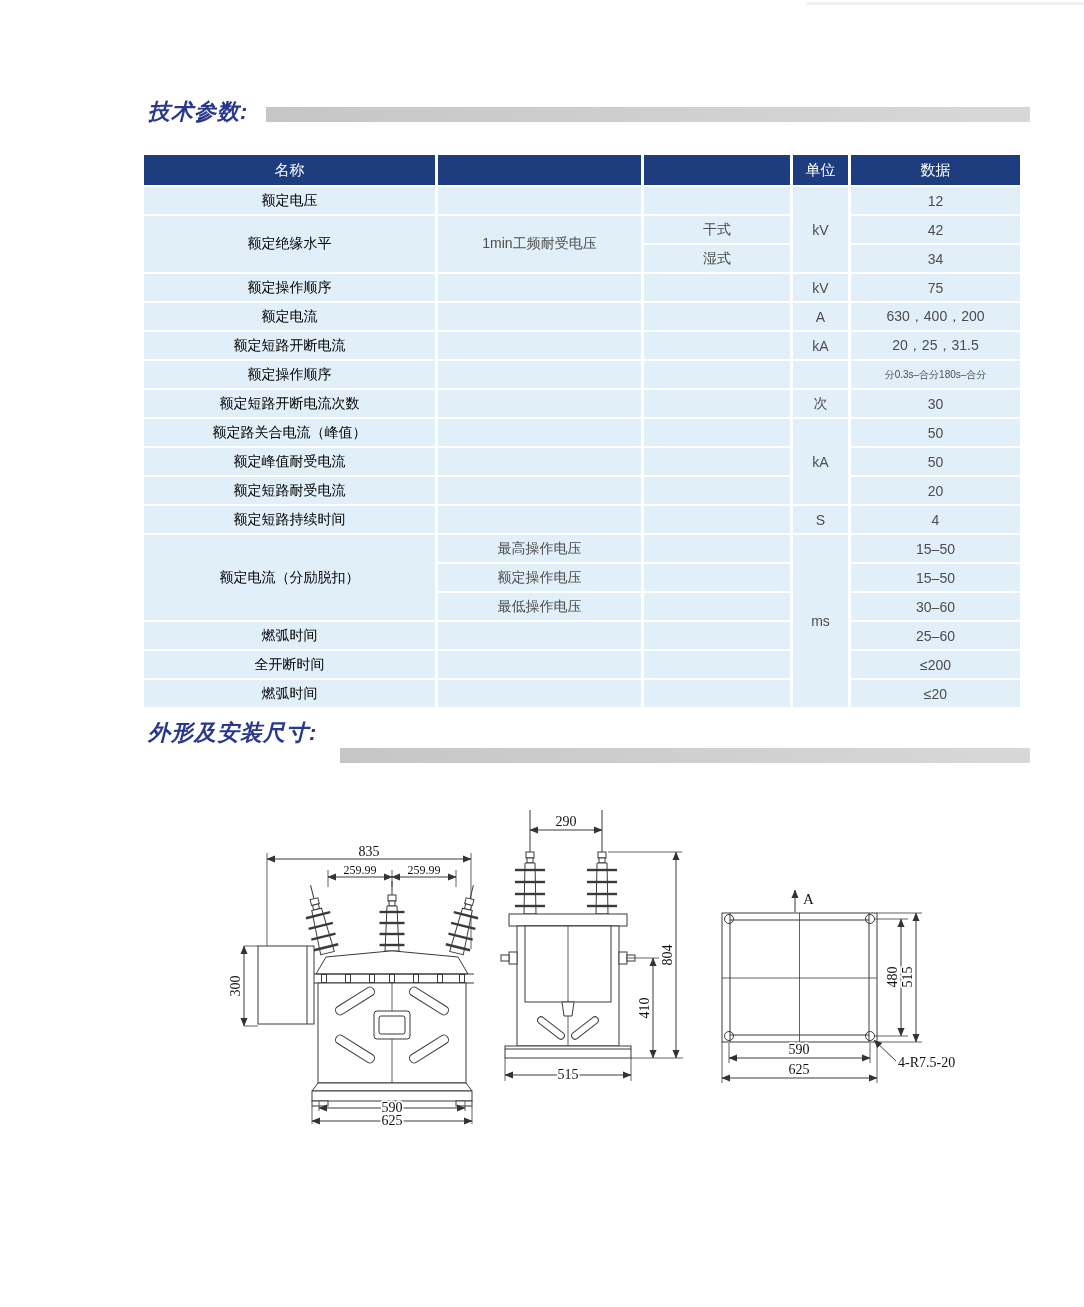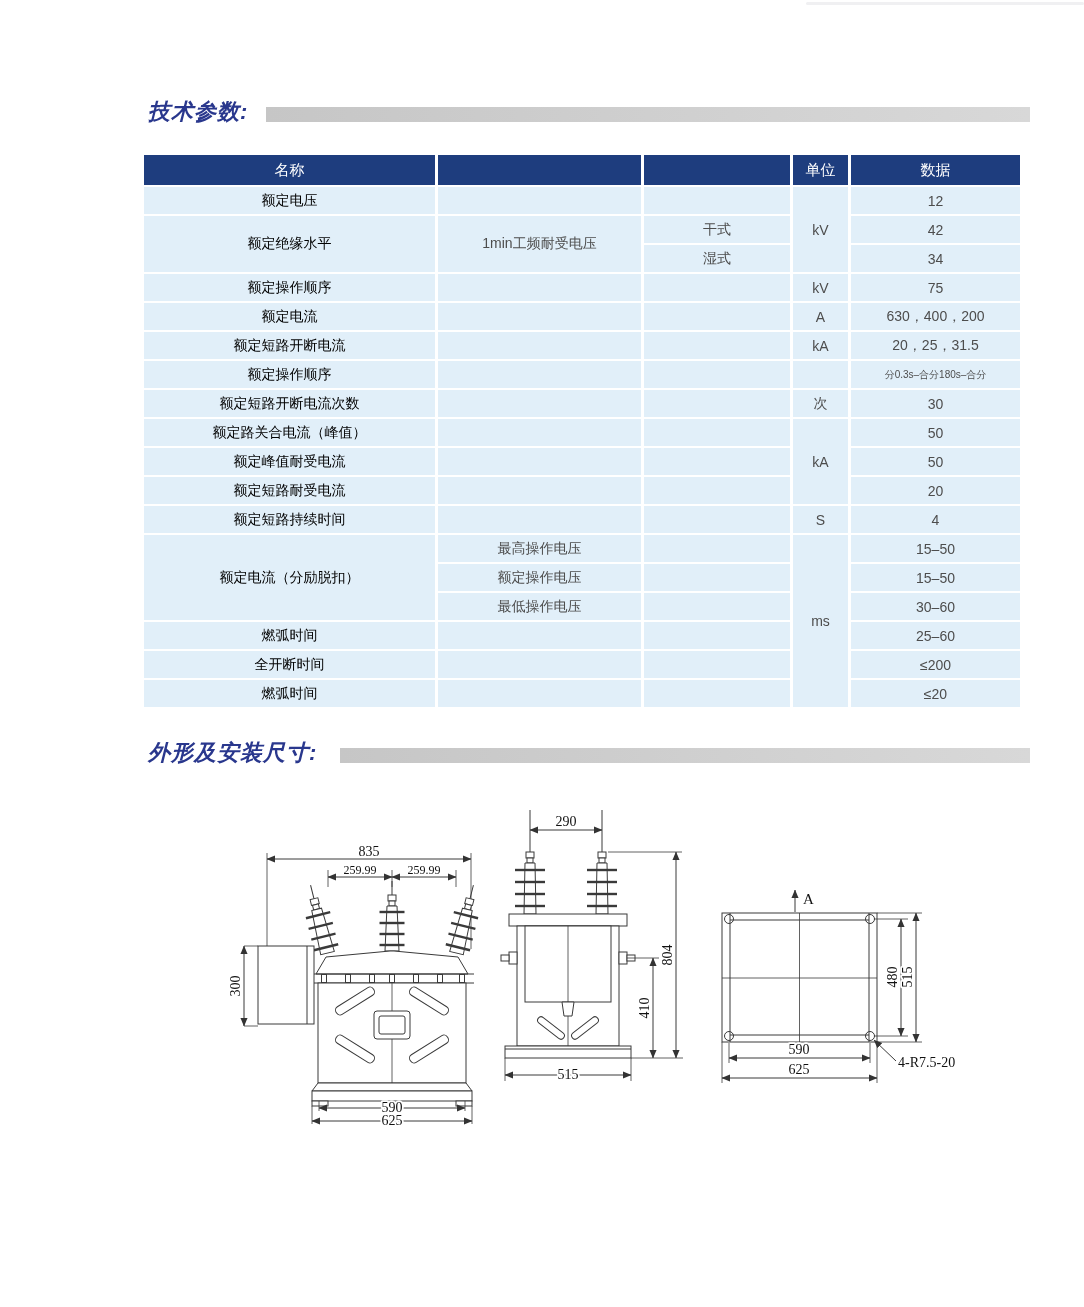--- a/index.html
+++ b/index.html
@@ -5,21 +5,21 @@
   * { margin:0; padding:0; box-sizing:border-box; }
   html,body { background:#ffffff; }
   body { font-family:"Liberation Sans", sans-serif; }
   .page { position:relative; width:1084px; height:1307px; background:#ffffff; overflow:hidden; }
 
   .top-line { position:absolute; left:806px; top:2px; width:278px; height:3px;
               background:#f0f0f2; border-radius:2px; }
 
   .sec-title { position:absolute; font-size:22px; font-weight:700; color:#29378d; letter-spacing:1px;font-style:italic; }
   .sec-title.t1 { left:148px; top:97px; }
-  .sec-title.t2 { left:148px; top:738px; }
+  .sec-title.t2 { left:148px; top:718px; }
   .gray-bar { position:absolute; height:15px;
               background:linear-gradient(to right,#c6c6c6,#d8d8d8); }
   .bar1 { left:266px; top:107px; width:764px; }
   .bar2 { left:340px; top:748px; width:690px; }
 
   table.spec { position:absolute; left:141px; top:153px;
                border-collapse:separate; border-spacing:3px 2px; table-layout:fixed; }
   table.spec th { background:#1e3d7e; color:#ffffff; font-size:15px; font-weight:400;
                   height:30px; text-align:center; }
   table.spec td { background:#e1eff9; height:27px; text-align:center;

